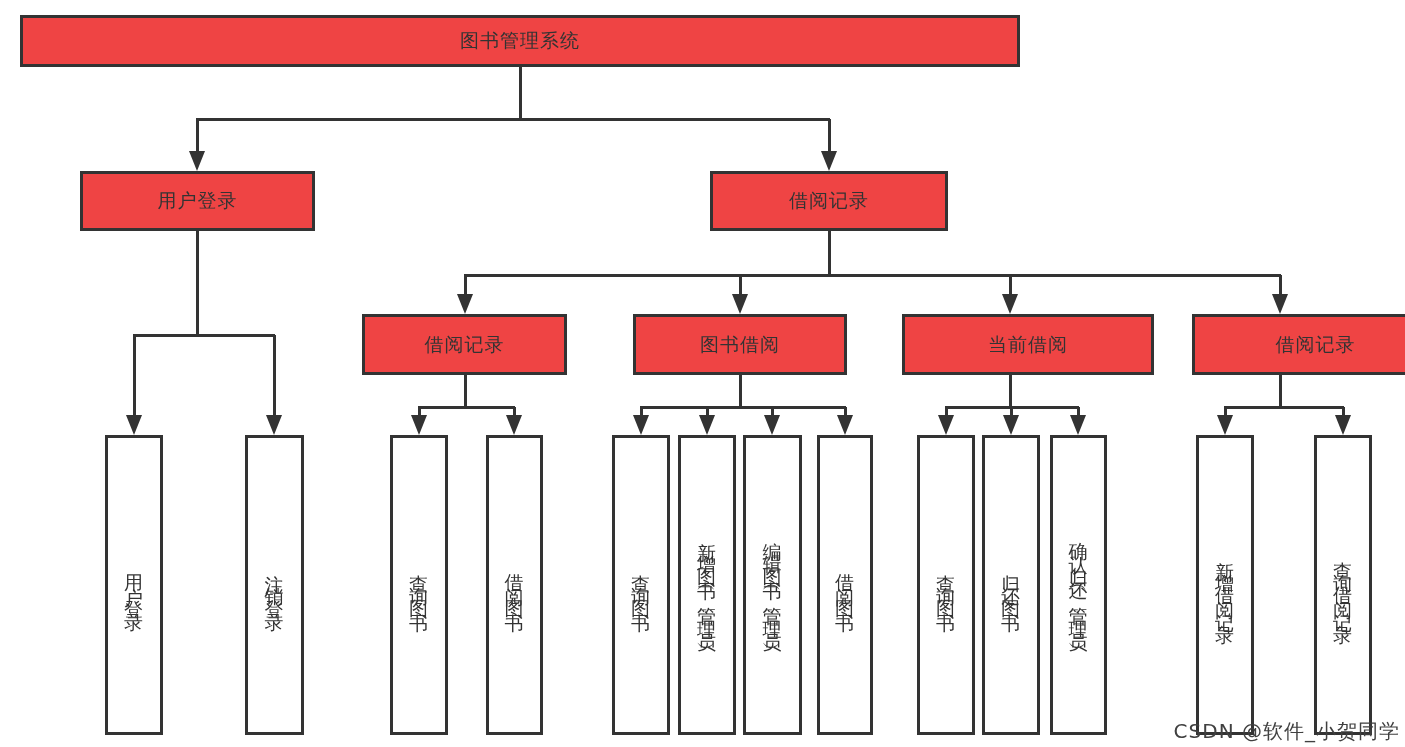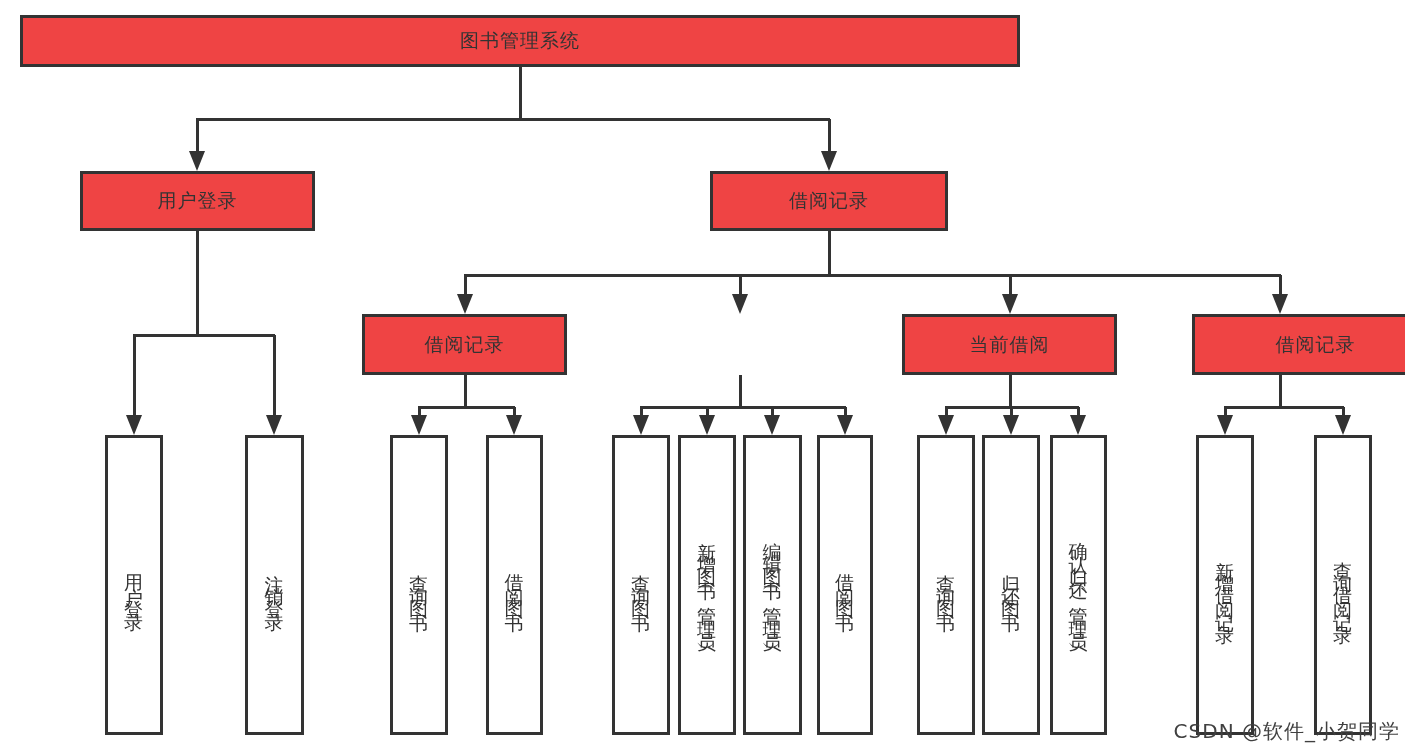--- a/index.html
+++ b/index.html
@@ -70,21 +70,24 @@
   <div class="vl" style="left:739px; top:275px; height:21px;"></div>
   <div class="ah" style="left:732px; top:294px;"></div>
   <div class="vl" style="left:1009px; top:275px; height:21px;"></div>
   <div class="ah" style="left:1002px; top:294px;"></div>
   <div class="vl" style="left:1279px; top:275px; height:21px;"></div>
   <div class="ah" style="left:1272px; top:294px;"></div>
 
   <div class="node" style="left:362px; top:314px; width:205px; height:61px;">
     <span>借阅记录</span>
   </div>
-  <div class="node" style="left:902px; top:314px; width:215px; height:61px;">
+  <div class="node" style="left:633px; top:314px; width:214px; height:61px;">
+    <span>图书借阅</span>
+  </div>
+  <div class="node" style="left:902px; top:314px; width:252px; height:61px;">
     <span>当前借阅</span>
   </div>
   <div class="node" style="left:1173px; top:314px; width:247px; height:61px;margin-left:19px;">
     <span>借阅记录</span>
   </div>
 
   <div class="vl" style="left:464px; top:375px; height:33px;"></div>
   <div class="hl" style="left:418px; top:406px; width:97px;"></div>
   <div class="vl" style="left:418px; top:407px; height:10px;"></div>
   <div class="ah" style="left:411px; top:415px;"></div>

